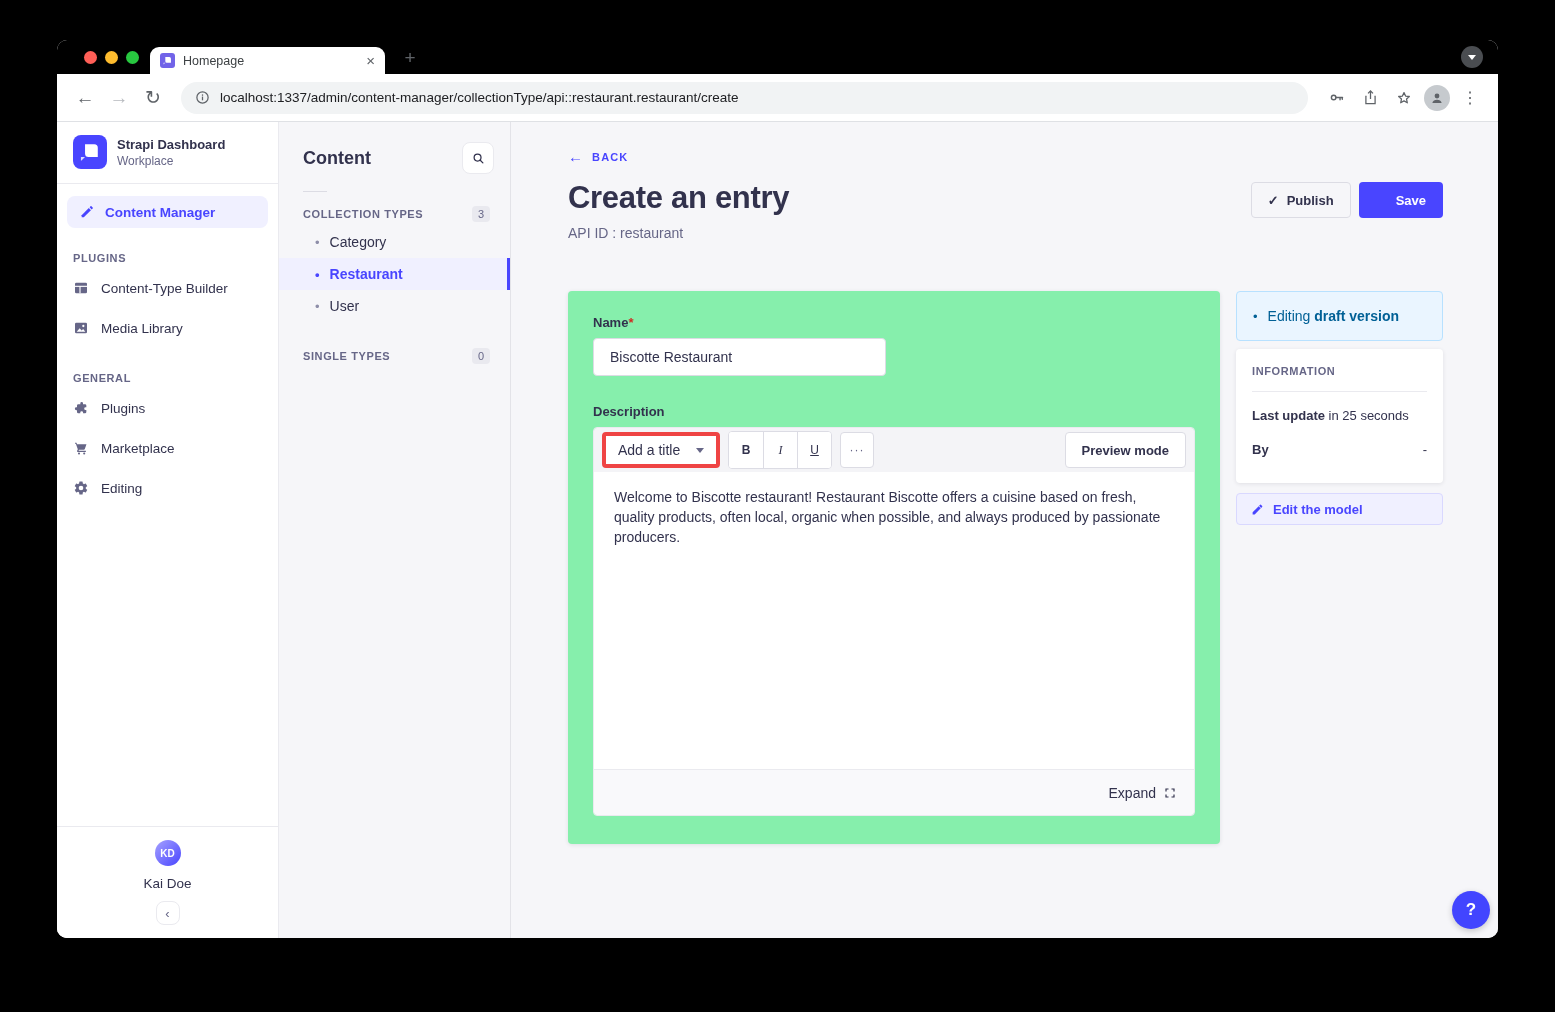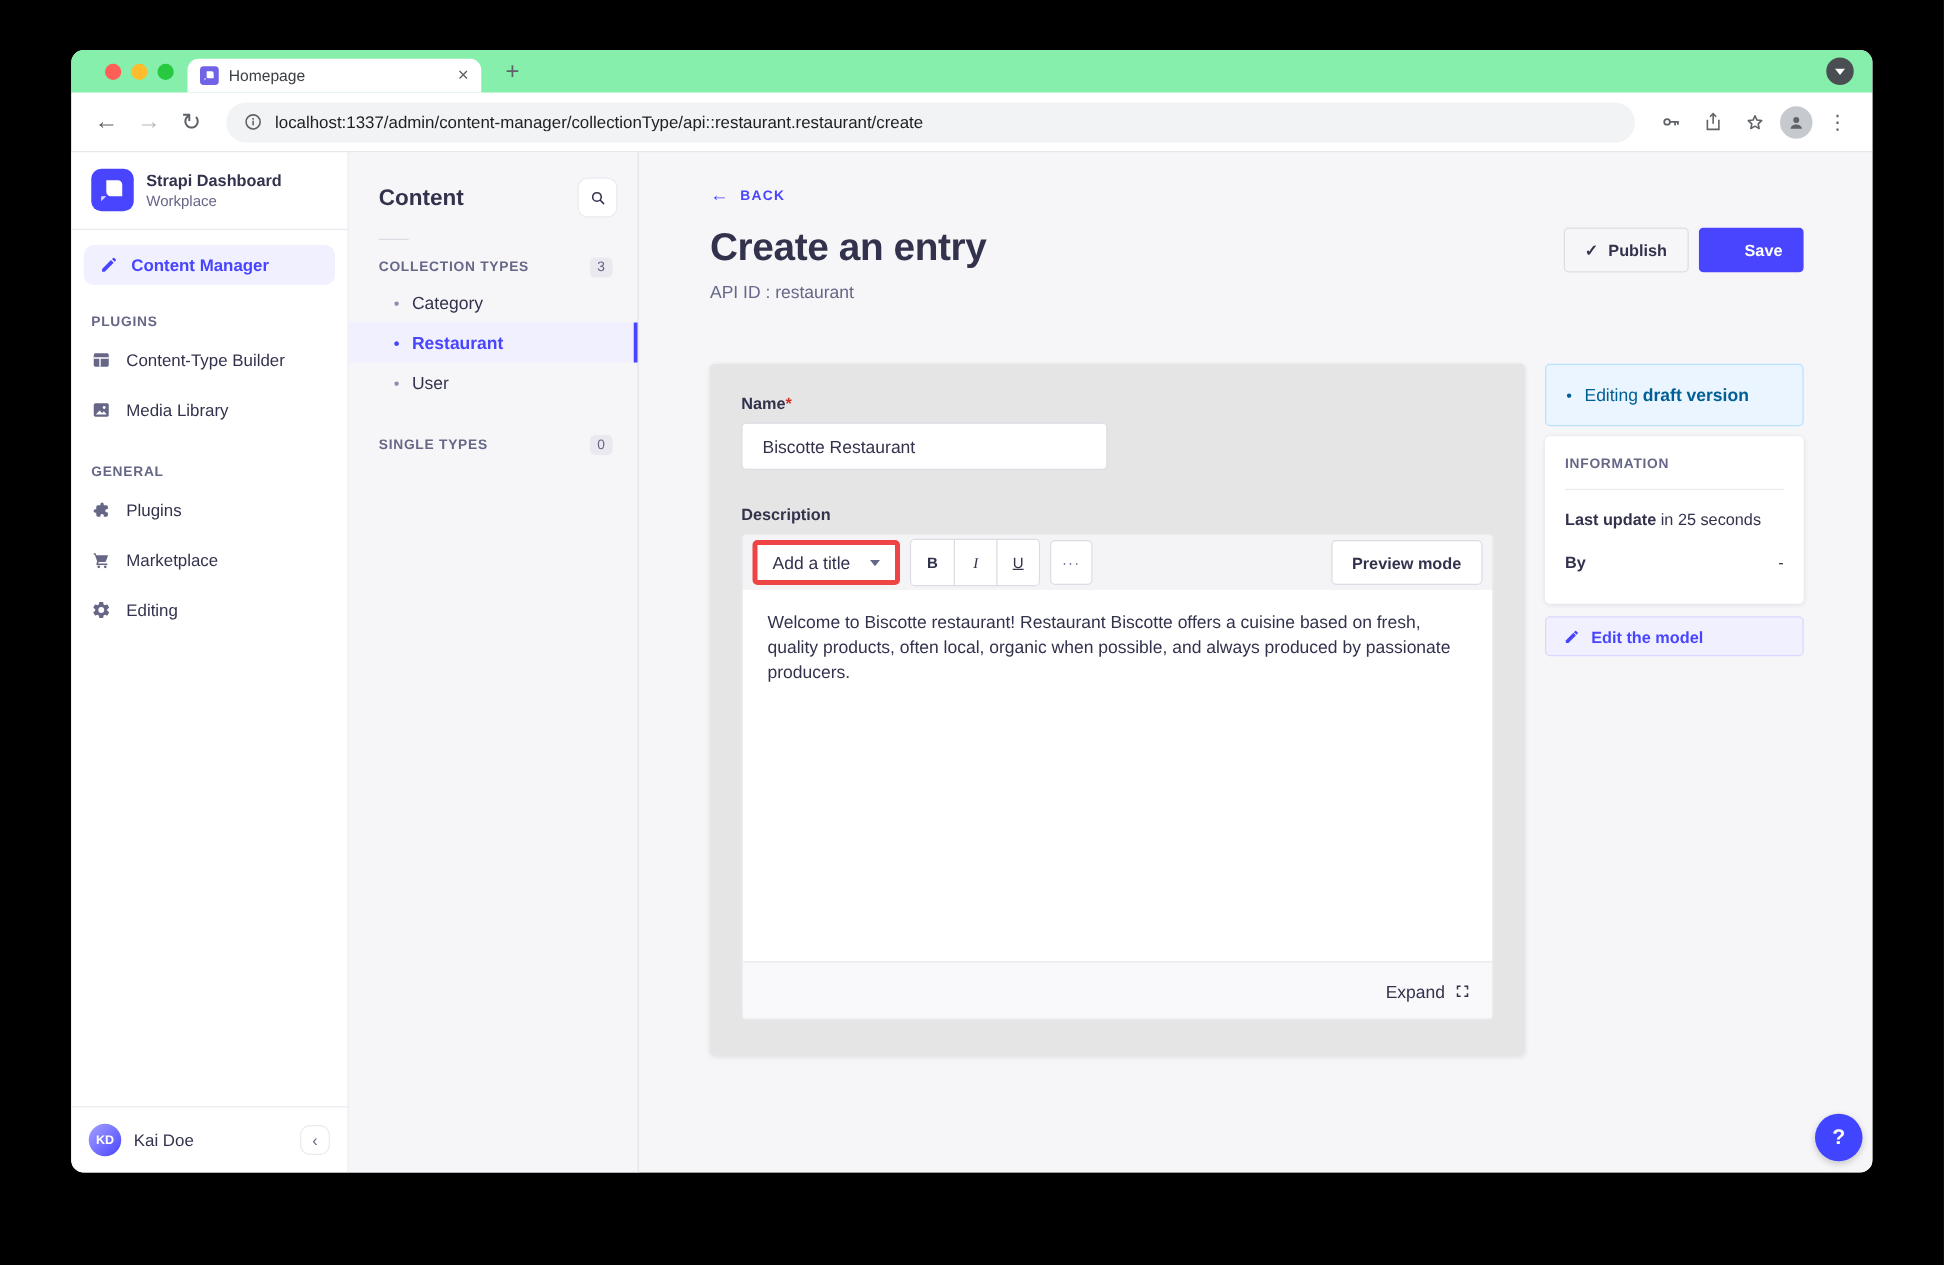--- a/index.html
+++ b/index.html
@@ -1,21 +1,21 @@
 <!DOCTYPE html>
 <html><head>
 <meta charset="utf-8">
 <style>
   * { margin:0; padding:0; box-sizing:border-box; }
   html,body { width:1555px; height:1012px; background:#000; font-family:"Liberation Sans", sans-serif; overflow:hidden; }
 
   .window { position:absolute; left:57px; top:40px; width:1441px; height:898px; border-radius:10px; overflow:hidden; background:#fff; display:flex; flex-direction:column; }
 
   
-  .tabstrip { position:relative; height:34px; background:#86efac; flex:none; }
+  .tabstrip { position:relative; height:34px; background:#000000; flex:none; }
   .lights { position:absolute; left:27px; top:11px; display:flex; gap:8px; }
   .light { width:13px; height:13px; border-radius:50%; }
   .light.red{ background:#ff5f57; } .light.yellow{ background:#febc2e; } .light.green{ background:#28c840; }
   .tab { position:absolute; left:93px; top:7px; width:235px; height:27px; background:#fff; border-radius:9px 9px 0 0; display:flex; align-items:center; padding:0 10px; gap:8px; }
   .favicon { width:15px; height:15px; border-radius:3px; background:#7163e8; position:relative; flex:none; }
   .favicon svg { position:absolute; inset:0; }
   .tab-title { flex:1; font-size:12.5px; color:#3c4043; white-space:nowrap; overflow:hidden; }
   .tab-close { color:#5f6368; font-size:15px; line-height:1; cursor:pointer; }
   .newtab { position:absolute; left:340px; top:5px; width:26px; height:26px; display:flex; align-items:center; justify-content:center; color:#5f6368; font-size:19px; border-radius:50%; }
   .profile-chip { position:absolute; right:15px; top:6px; width:22px; height:22px; border-radius:50%; background:#4a4d51; display:flex; align-items:center; justify-content:center; }
@@ -38,21 +38,21 @@
   .nav { width:222px; background:#fff; border-right:1px solid #eaeaef; display:flex; flex-direction:column; flex:none; }
   .brand { display:flex; align-items:center; gap:10px; padding:13px 16px 14px; }
   .logo { width:34px; height:34px; border-radius:8px; background:#4945ff; position:relative; flex:none; }
   .brand-title { font-size:13px; font-weight:bold; color:#32324d; }
   .brand-sub { font-size:12px; color:#666687; margin-top:2px; }
   .nav-divider { height:1px; background:#eaeaef; }
   .cm-item { margin:12px 10px 0; padding:8px 12px; border-radius:8px; background:#f0f0ff; color:#4945ff; display:flex; align-items:center; gap:10px; font-size:13.5px; font-weight:600; cursor:pointer; }
   .nav-section { margin:24px 16px 4px; font-size:11px; font-weight:bold; color:#666687; letter-spacing:.6px; }
   .nav-item { display:flex; align-items:center; gap:12px; padding:12px 16px; font-size:13.5px; color:#32324d; cursor:pointer; }
   .nav-item .ic { color:#666687; display:flex; }
-  .nav-foot { margin-top:auto; border-top:1px solid #eaeaef; padding:13px 14px; display:flex; align-items:center; gap:10px; }
+  .nav-foot { margin-top:auto; border-top:1px solid #eaeaef; padding:13px 14px; display:flex; align-items:center; gap:10px;flex-direction:column; }
   .user-avatar { width:26px; height:26px; border-radius:50%; background:linear-gradient(135deg,#a5a1ff,#4945ff); color:#fff; font-size:10px; font-weight:bold; display:flex; align-items:center; justify-content:center; flex:none; }
   .user-name { flex:1; font-size:13.5px; color:#32324d; }
   .collapse-btn { width:24px; height:24px; border:1px solid #eaeaef; background:#fff; border-radius:8px; color:#666687; font-size:13px; display:flex; align-items:center; justify-content:center; cursor:pointer; }
 
   
   .subnav { width:232px; background:#f6f6f9; border-right:1px solid #e3e3e8; flex:none; }
   .subnav-head { display:flex; align-items:center; justify-content:space-between; padding:20px 16px 0 24px; }
   .subnav-title { font-size:18px; font-weight:bold; color:#32324d; }
   .search-btn { width:32px; height:32px; background:#fff; border:1px solid #eaeaef; border-radius:8px; display:flex; align-items:center; justify-content:center; color:#32324d; cursor:pointer; }
   .mini-divider { width:24px; height:1px; background:#dcdce4; margin:17px 0 8px 24px; }
@@ -73,21 +73,21 @@
   .page-title { font-size:31px; font-weight:bold; color:#32324d; letter-spacing:-.3px; }
   .page-sub { font-size:14px; color:#666687; margin-top:7px; }
   .hdr-actions { display:flex; gap:8px; margin-top:2px; }
   .btn { display:flex; align-items:center; justify-content:center; gap:8px; height:36px; padding:0 16px; border-radius:4px; font-size:13px; font-weight:600; cursor:pointer; border:1px solid transparent; }
   .btn.tertiary { background:#f6f6f9; border-color:#dcdce4; color:#32324d; }
   .btn.primary { background:#4945ff; color:#fff;padding-left:36px; }
   .check { font-size:13px; }
 
   .content-row { display:flex; align-items:flex-start; gap:16px; margin-top:50px; }
 
-  .card { flex:1; background:#e5e5e5; border-radius:4px; box-shadow:0 1px 4px rgba(33,33,52,.1); padding:24px 25px 28px; min-width:0; }
+  .card { flex:1; background:#86efac; border-radius:4px; box-shadow:0 1px 4px rgba(33,33,52,.1); padding:24px 25px 28px; min-width:0; }
   .field-label { font-size:13px; font-weight:600; color:#32324d; }
   .req { color:#d02b20; }
   .text-input { display:block; margin-top:8px; width:293px; height:38px; border:1px solid #dcdce4; border-radius:4px; background:#fff; padding:0 16px; font-size:14px; color:#32324d; font-family:"Liberation Sans",sans-serif; }
   .desc-label { margin-top:28px; }
 
   .editor { margin-top:8px; border:1px solid #eaeaef; border-radius:4px; overflow:hidden; }
   .ed-toolbar { background:#f4f4f7; display:flex; align-items:center; gap:8px; padding:4px 8px; height:44px; }
   .title-select { width:118px; height:36px; background:#fff; border:4px solid #ef4444; border-radius:4px; display:flex; align-items:center; justify-content:space-between; padding:0 12px; font-size:14px; color:#32324d; cursor:pointer; }
   .caret { width:0; height:0; border-left:4px solid transparent; border-right:4px solid transparent; border-top:5px solid #666687; }
   .biu { display:flex; background:#fff; border:1px solid #dcdce4; border-radius:4px; overflow:hidden; }

